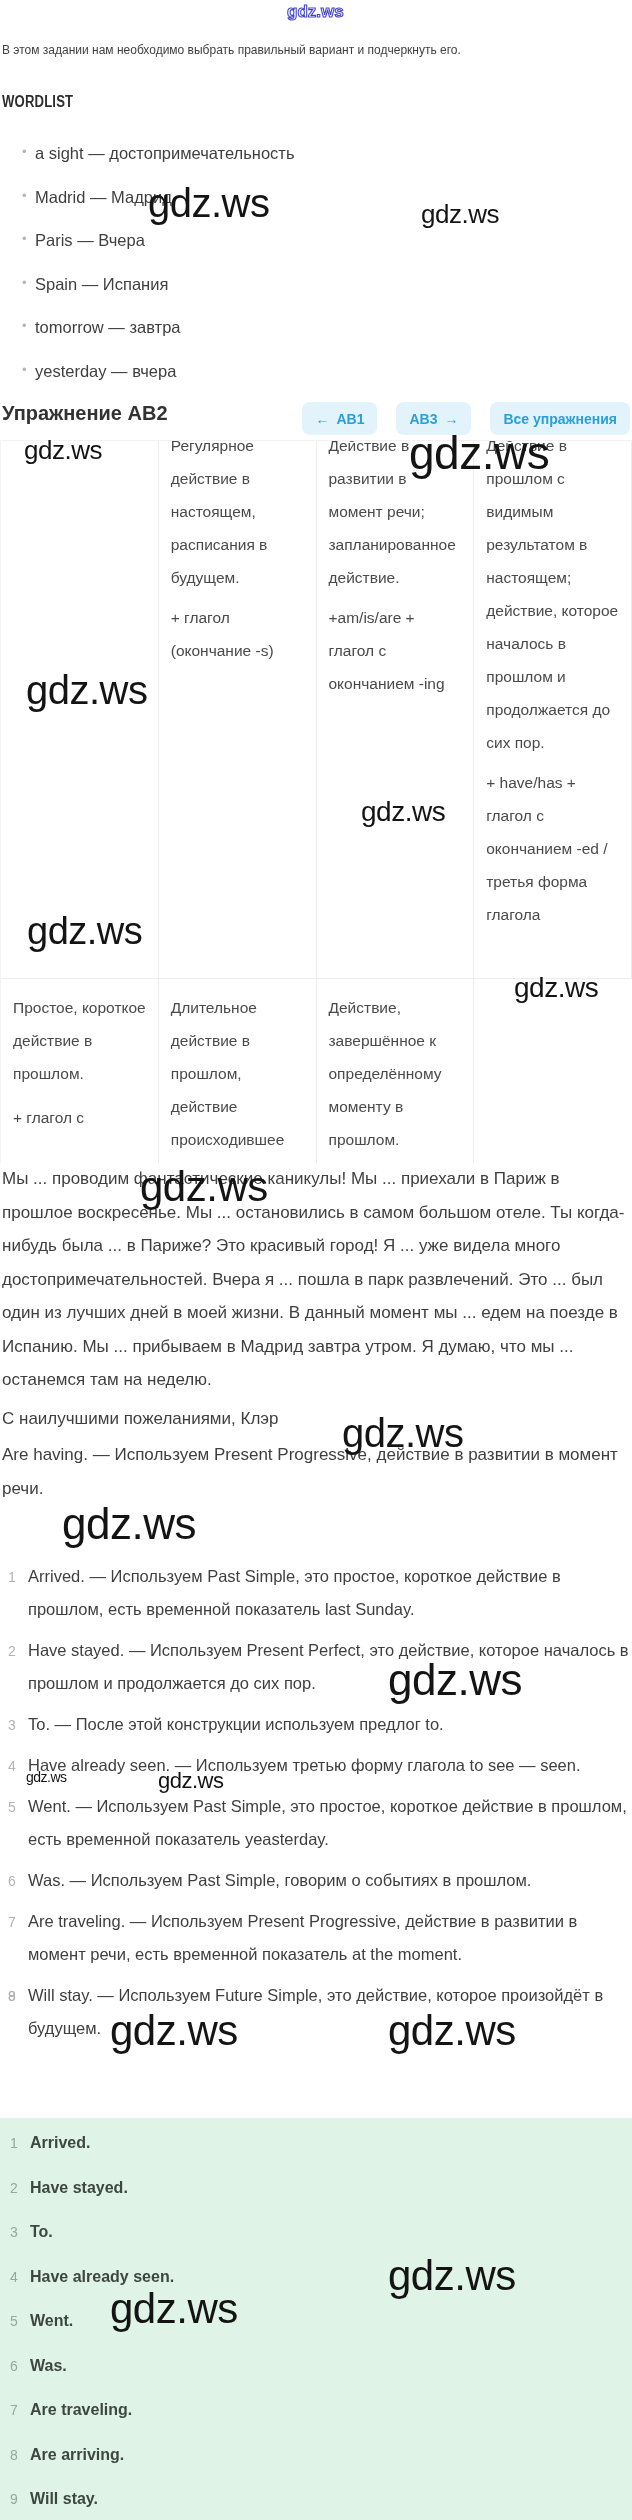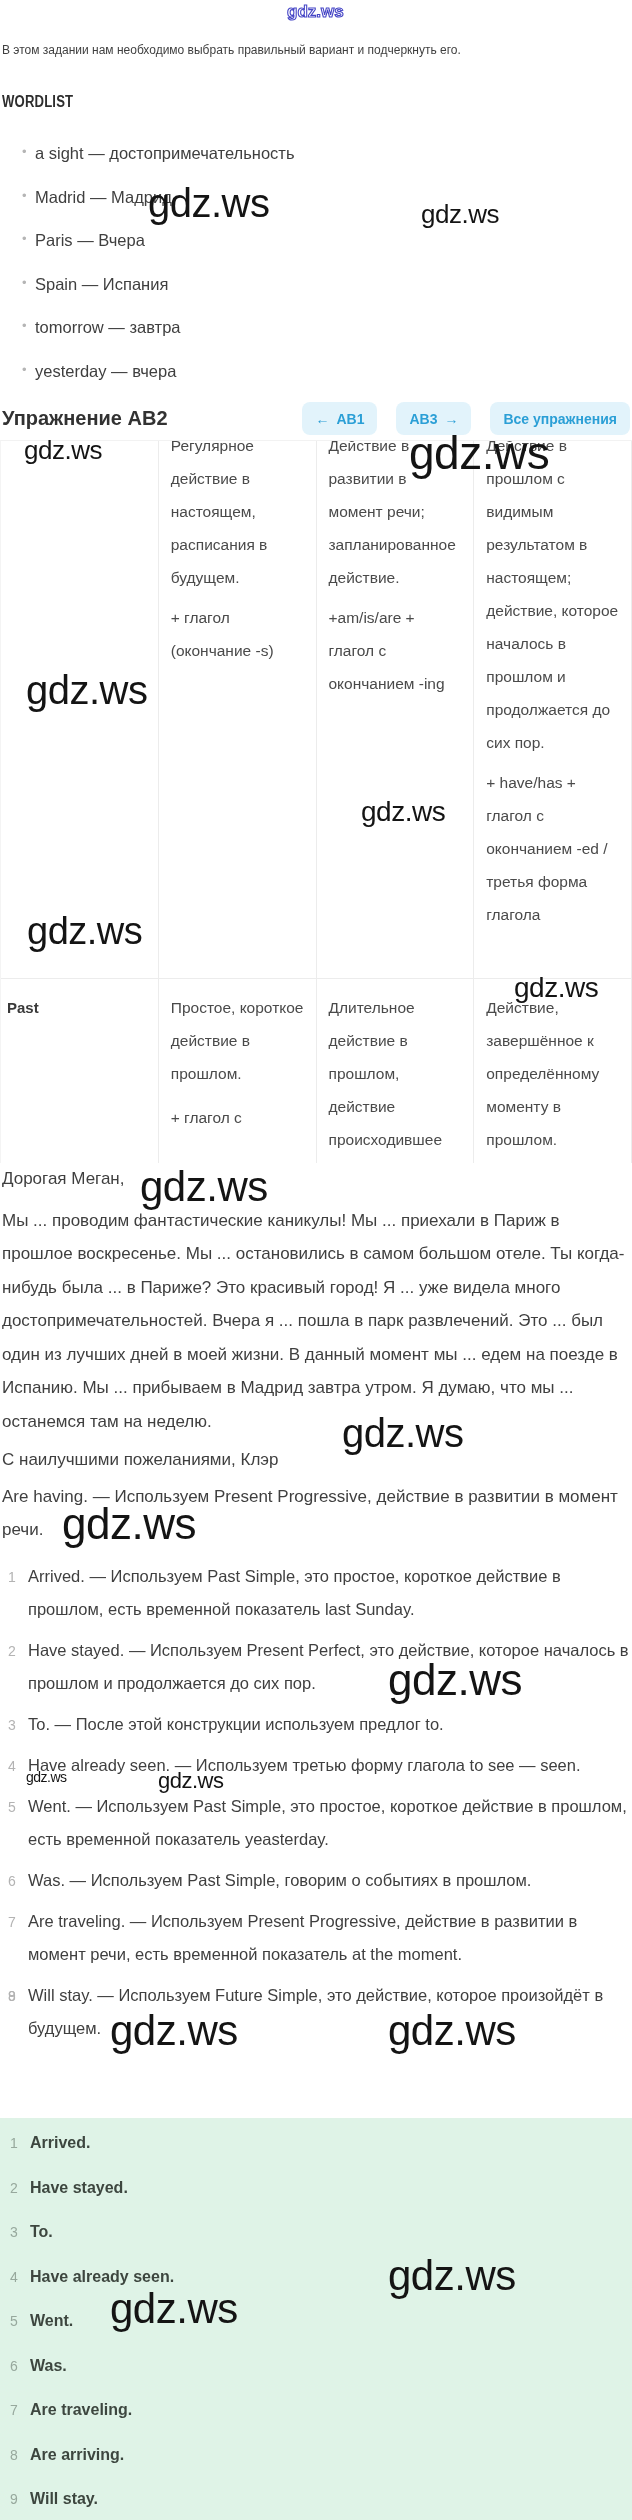--- a/index.html
+++ b/index.html
@@ -9,21 +9,21 @@
   html,body{margin:0;padding:0;}
   body{font-family:"Liberation Sans",sans-serif;background:#fff;}
   .page{position:relative;width:632px;height:2520px;overflow:hidden;background:#fff;}
 
   .intro{position:absolute;top:26px;left:2px;width:628px;font-size:12px;line-height:25px;color:var(--text-main);}
   .wordlist-title{position:absolute;top:93px;left:2px;font-size:16px;font-weight:700;color:#2e2e2e;transform:scaleX(.82);transform-origin:left;letter-spacing:.2px;}
   .wordlist{position:absolute;top:144px;left:2px;margin:0;padding:0;list-style:none;}
   .wordlist li{position:relative;margin:0 0 24.5px 0;padding-left:33px;font-size:16.5px;color:var(--text-main);}
   .wordlist li .bullet{position:absolute;left:20px;top:0;color:#b5b5b5;font-size:13px;}
 
-  .ex-header{position:absolute;top:402px;left:2px;width:628px;display:flex;align-items:center;}
+  .ex-header{position:absolute;top:402px;left:2px;width:628px;display:flex;align-items:flex-start;}
   .ex-title{font-size:20px;font-weight:700;color:#323232;}
   .nav{margin-left:auto;display:flex;gap:19px;}
   .navbtn{height:33px;padding:0 13px;border:none;border-radius:8px;background:var(--button-bg);color:var(--accent-blue);font-family:inherit;font-size:14px;font-weight:600;display:flex;align-items:center;gap:7px;cursor:pointer;white-space:nowrap;}
 
   .gtable{position:absolute;top:440px;left:0;width:631px;height:722px;overflow:hidden;border-top:1px solid #f2f2f2;border-left:1px solid #f4f4f4;}
   .trow{display:flex;}
   .trow1{height:537px;}
   .trow2{height:185px;border-top:1px solid var(--border);}
   .tcell{width:157.75px;box-sizing:border-box;border-right:1px solid var(--border);padding:0 12px;font-size:15.5px;line-height:33px;color:#4a4a4a;overflow:hidden;}
   .tcell-head{font-weight:700;font-size:15px;color:#3a3a3a;padding:14px 6px 0 6px;}
@@ -111,36 +111,34 @@
         </div>
       </div>
       <div class="tcell">
         <div class="clip">
           <p>Действие в прошлом с видимым результатом в настоящем; действие, которое началось в прошлом и продолжается до сих пор.</p>
           <p class="form">+ have/has + глагол с окончанием -ed / третья форма глагола</p>
         </div>
       </div>
     </div>
     <div class="trow trow2">
-      <div class="tcell tcell-head">Past</div>
       <div class="tcell">
         <p>Простое, короткое действие в прошлом.</p>
         <p class="form">+ глагол с</p>
       </div>
       <div class="tcell">
         <p>Длительное действие в прошлом, действие происходившее</p>
       </div>
       <div class="tcell">
         <p>Действие, завершённое к определённому моменту в прошлом.</p>
       </div>
     </div>
   </div>
 
   <div class="letter">
-    <p class="salutation">Дорогая Меган,</p>
     <p class="body">Мы ... проводим фантастические каникулы! Мы ... приехали в Париж в прошлое воскресенье. Мы ... остановились в самом большом отеле. Ты когда-нибудь была ... в Париже? Это красивый город! Я ... уже видела много достопримечательностей. Вчера я ... пошла в парк развлечений. Это ... был один из лучших дней в моей жизни. В данный момент мы ... едем на поезде в Испанию. Мы ... прибываем в Мадрид завтра утром. Я думаю, что мы ... останемся там на неделю.</p>
     <p class="closing">С наилучшими пожеланиями, Клэр</p>
     <p class="are-having">Are having. — Используем Present Progressive, действие в развитии в момент речи.</p>
   </div>
 
   <ol class="explist">
 
       <li>
         <span class="num">1</span>
         <span class="txt">Arrived. — Используем Past Simple, это простое, короткое действие в прошлом, есть временной показатель last Sunday.</span>

